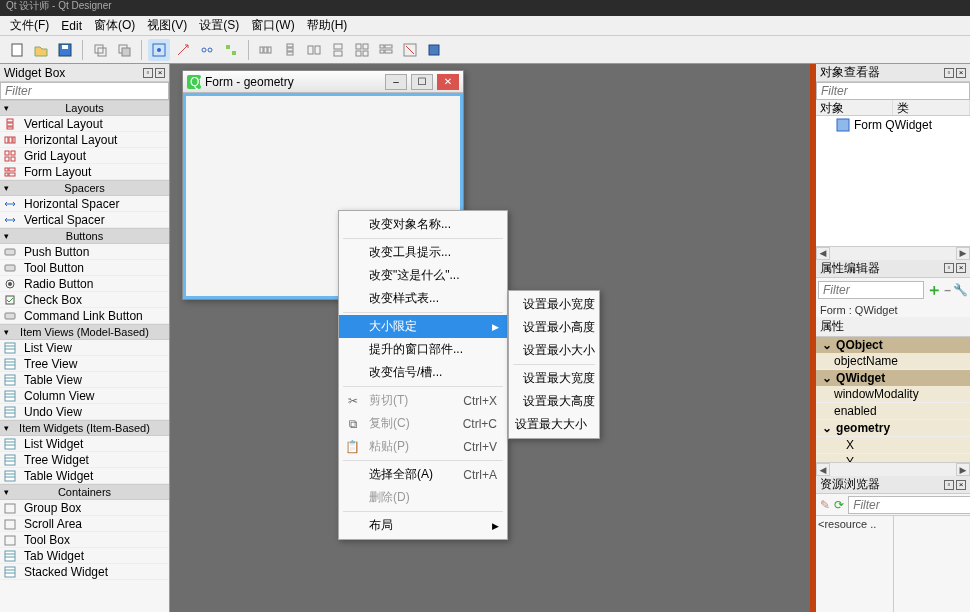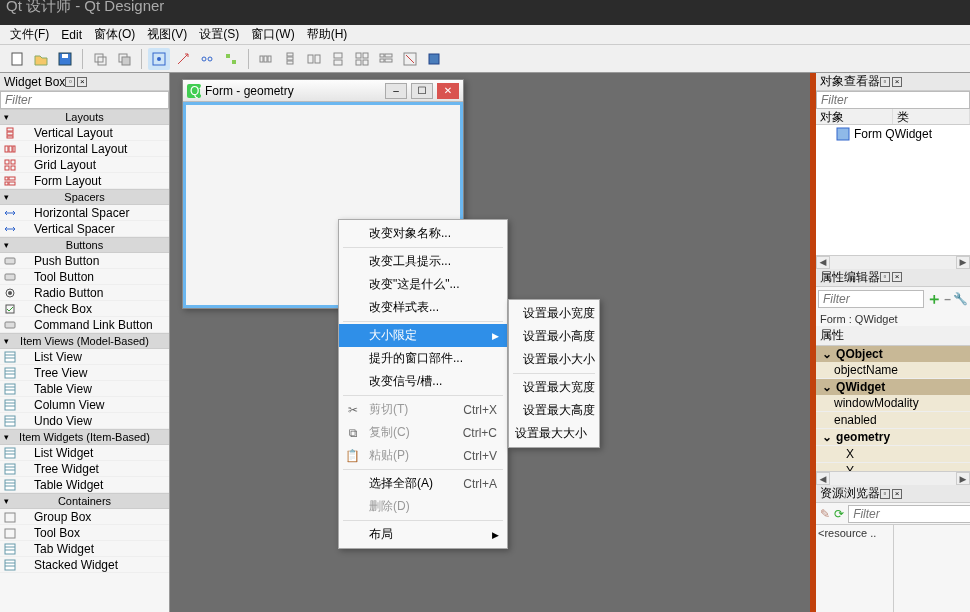--- a/index.html
+++ b/index.html
@@ -1,40 +1,40 @@
 <!DOCTYPE html>
 <html><head>
 <meta charset="utf-8">
 <style>
 * { box-sizing: border-box; margin: 0; padding: 0; font-family: "Microsoft YaHei", "Segoe UI", sans-serif; font-size: 12px; }
 body { background: #f0f0f0; width: 970px; height: 612px; overflow: hidden; }
 
-.titlebar { background: #2b2b2b; color: #aaa; height: 25px; padding: 0 6px; line-height: 12px; font-size: 15px; }
+.titlebar { background: #2b2b2b; color: #aaa; height: 16px; padding: 0 6px; line-height: 12px; font-size: 10px; }
 
 .menubar { background: #f0f0f0; height: 20px; display: flex; align-items: center; padding: 0 4px; border-bottom: 1px solid #ccc; }
 .menubar .item { padding: 2px 6px; cursor: pointer; }
 
 .toolbar { background: #f0f0f0; height: 28px; display: flex; align-items: center; padding: 2px 6px; border-bottom: 1px solid #999; gap: 2px; }
 .tbtn { width: 22px; height: 22px; display:flex; align-items:center; justify-content:center; border-radius:2px;}
 .tsep { width:1px; height:20px; background:#bbb; margin:0 4px; }
 
 .main { display:flex; height: 552px; }
 .left { width: 170px; background:#f6f6f6; border-right:1px solid #999; display:flex; flex-direction:column; }
 .center { flex:1; background:#6d6d6d; position:relative; }
 .right { width: 160px; background:#f6f6f6; border-left:6px solid #c2410c; display:flex; flex-direction:column; }
 
-.dock-header { background:#e8e8e8; height:18px; display:flex; align-items:center; justify-content:flex-start; padding:0 4px; border-bottom:1px solid #ccc; font-weight:normal; }
+.dock-header { background:#e8e8e8; height:18px; display:flex; align-items:center; justify-content:space-between; padding:0 4px; border-bottom:1px solid #ccc; font-weight:normal; }
 .dock-header .dock-btns { display:flex; gap:2px;}
 .dock-header .sq { width:10px; height:10px; border:1px solid #666; font-size:8px; line-height:8px; text-align:center;}
 
 .filter-input { width:100%; height:18px; border:1px solid #bbb; padding:0 4px; font-style:italic; color:#888; background:#fff; }
 
 .wb-section { background:#d8d8d8; height:16px; display:flex; align-items:center; justify-content:center; position:relative; font-size:11px; border-top:1px solid #ccc; border-bottom:1px solid #ccc;}
 .wb-section .chev { position:absolute; left:4px; font-size:9px;}
-.wb-item { height:16px; display:flex; align-items:center; padding-left:4px; gap:18px; border-bottom:1px solid #eee;}
+.wb-item { height:16px; display:flex; align-items:center; padding-left:4px; gap:8px; border-bottom:1px solid #eee;}
 .wb-icon { width:12px; height:12px; display:inline-block;}
 
 .form-window { position:absolute; top:6px; left:12px; width:282px; height:230px; background:#fff; border:1px solid #888; box-shadow:2px 2px 6px rgba(0,0,0,0.3);}
 .form-title { height:22px; background:linear-gradient(#fdfdfd,#e5e5e5); border-bottom:1px solid #bbb; display:flex; align-items:center; padding:0 4px; gap:4px;}
 .form-title .spacer{flex:1;}
 .form-title .winbtn{width:22px; height:16px; display:flex;align-items:center;justify-content:center;font-size:10px;}
 .form-title .min{background:#e5e5e5;border:1px solid #aaa;}
 .form-title .max{background:#e5e5e5;border:1px solid #aaa;}
 .form-title .close{background:#d9534f;color:#fff;}
 .form-canvas { position:absolute; top:22px; left:0; right:0; bottom:0;
@@ -406,20 +406,28 @@
             </svg>
           </span>
           <span>Group Box</span>
         </div>
         <div class="wb-item">
           <span class="wb-icon">
             <svg width="12" height="12">
               <rect x="1" y="2" width="10" height="9" fill="none" stroke="#888"></rect>
             </svg>
           </span>
+          <span>Scroll Area</span>
+        </div>
+        <div class="wb-item">
+          <span class="wb-icon">
+            <svg width="12" height="12">
+              <rect x="1" y="2" width="10" height="9" fill="none" stroke="#888"></rect>
+            </svg>
+          </span>
           <span>Tool Box</span>
         </div>
         <div class="wb-item">
           <span class="wb-icon">
             <svg width="12" height="12">
               <rect x="1" y="1" width="10" height="10" fill="#fff" stroke="#69a"></rect>
               <line x1="1" y1="4" x2="11" y2="4" stroke="#69a"></line>
               <line x1="1" y1="7" x2="11" y2="7" stroke="#69a"></line>
             </svg>
           </span>

